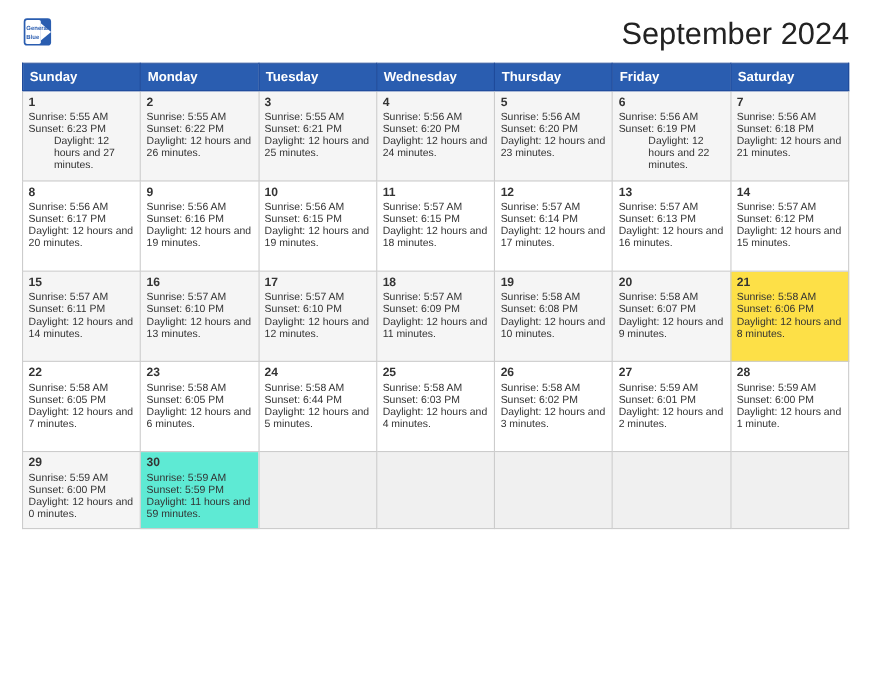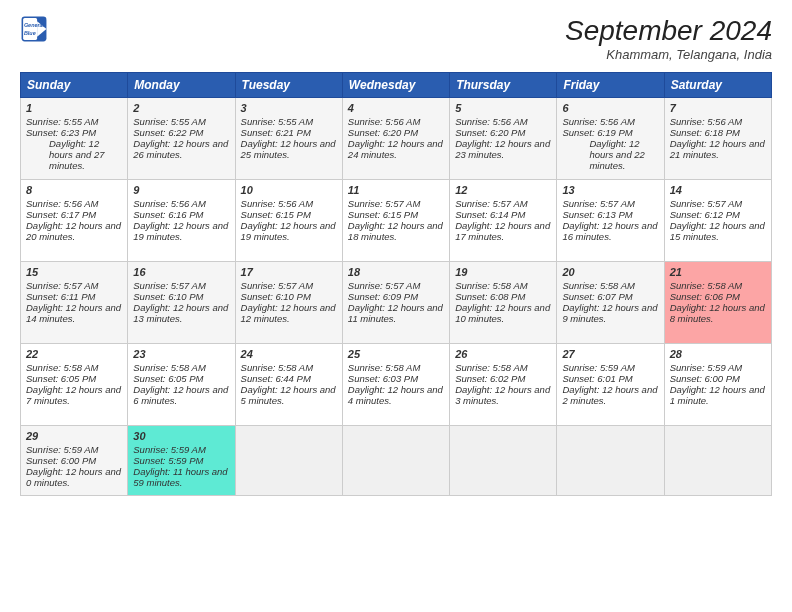--- a/index.html
+++ b/index.html
@@ -8,21 +8,20 @@
       background: #fff;
       width: 792px;
       height: 612px;
       overflow: hidden;
     }
     .page {
       width: 792px;
       min-height: 612px;
       padding: 15px 20px 10px 20px;
       background: #fff;
-      font-style: italic;
     }
     .header {
       display: flex;
       align-items: flex-start;
       justify-content: space-between;
       margin-bottom: 10px;
     }
     .logo {
       display: flex;
       align-items: center;
@@ -95,21 +94,20 @@
       <svg class="logo-icon" viewBox="0 0 36 36">
         <rect x="2" y="2" width="32" height="32" rx="4" fill="#2a5db0"></rect>
         <polygon points="22,8 34,18 22,28" fill="white"></polygon>
         <rect x="4" y="4" width="18" height="28" rx="2" fill="white"></rect>
         <text x="5" y="16" font-size="7" fill="#2a5db0" font-weight="bold">General</text>
         <text x="5" y="26" font-size="7" fill="#2a5db0" font-weight="bold">Blue</text>
       </svg>
     </div>
     <div class="title-block">
       <div class="month-year">September 2024</div>
-      <div class="location">Khammam, Telangana, India</div>
     </div>
   </div>
 
   <table class="calendar">
     <thead>
       <tr>
       <th>Sunday</th>
           <th>Monday</th>
           <th>Tuesday</th>
           <th>Wednesday</th>
@@ -237,21 +235,21 @@
             <span style="display: block;">Sunrise: 5:58 AM</span>
             <span style="display: block;">Sunset: 6:08 PM</span>
             <span style="display: block;">Daylight: 12 hours and 10 minutes.</span>
           </td>
           <td style="background: rgb(245, 245, 245);">
             <span class="day-num">20</span>
             <span style="display: block;">Sunrise: 5:58 AM</span>
             <span style="display: block;">Sunset: 6:07 PM</span>
             <span style="display: block;">Daylight: 12 hours and 9 minutes.</span>
           </td>
-          <td style="background: #fca5a5;">
+          <td style="background: #fde047;">
             <span class="day-num">21</span>
             <span style="display: block;">Sunrise: 5:58 AM</span>
             <span style="display: block;">Sunset: 6:06 PM</span>
             <span style="display: block;">Daylight: 12 hours and 8 minutes.</span>
           </td>
         </tr>
         <tr>
           <td style="background: rgb(255, 255, 255);">
             <span class="day-num">22</span>
             <span style="display: block;">Sunrise: 5:58 AM</span>

